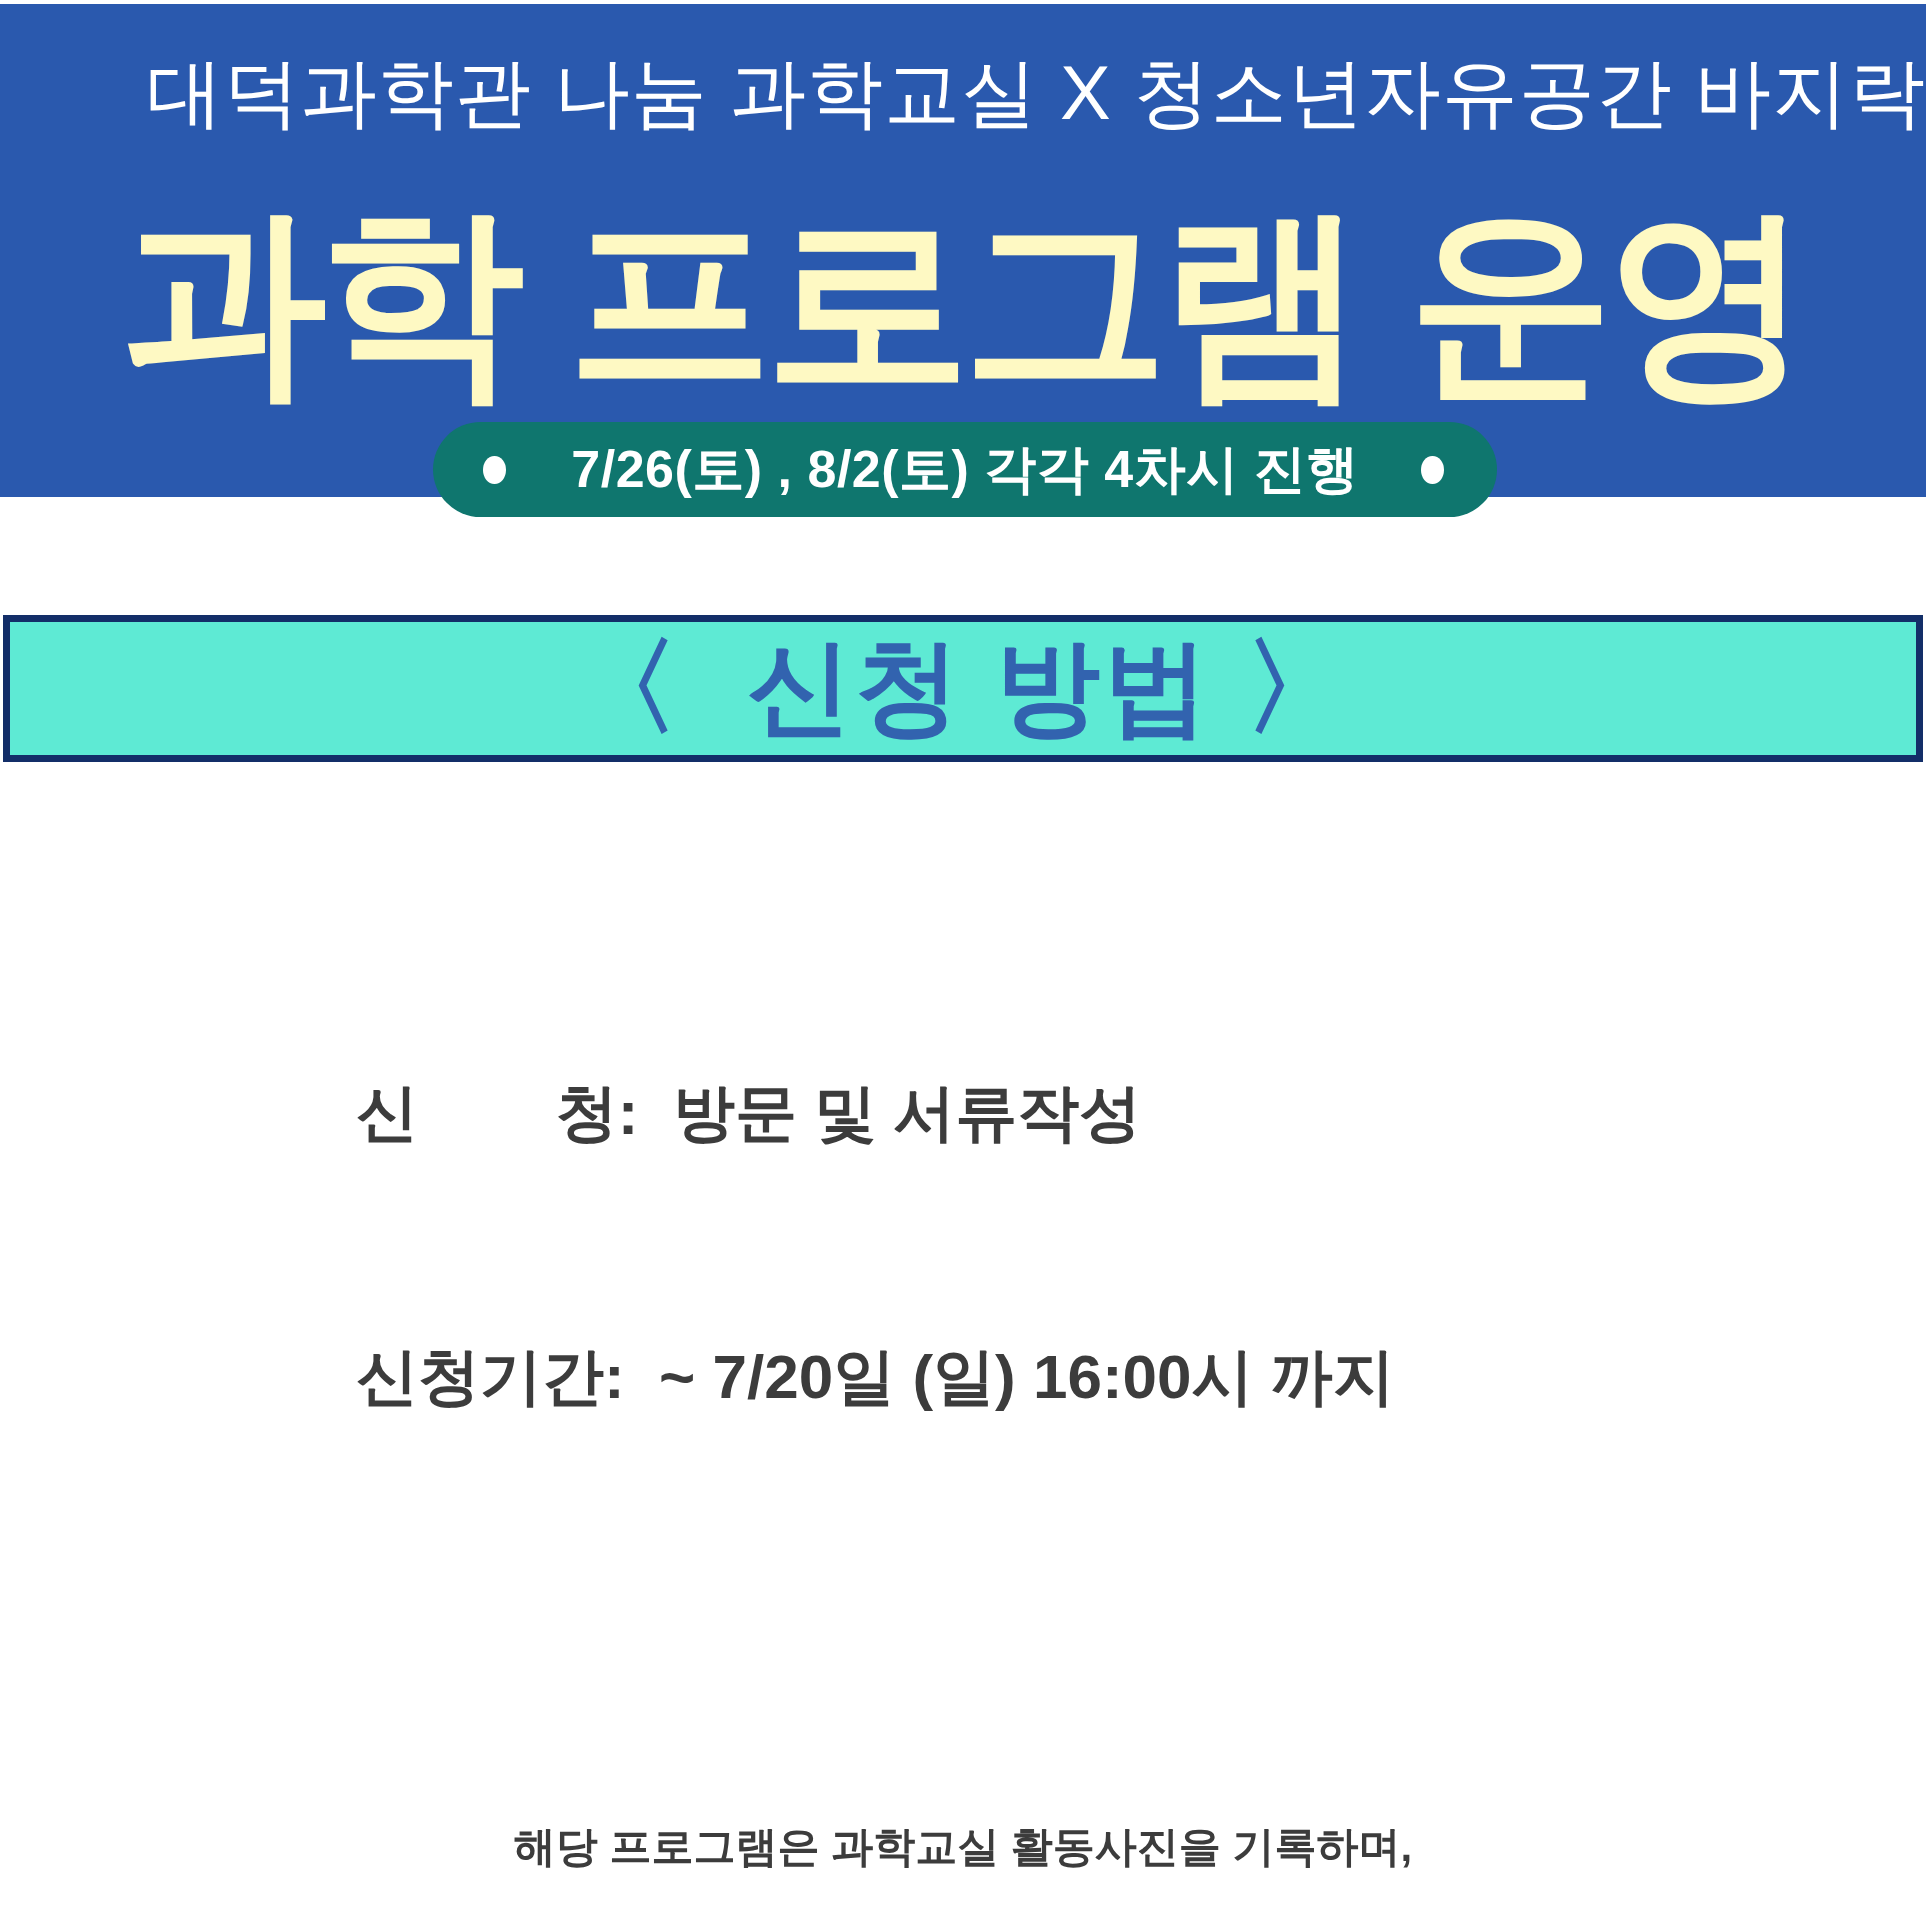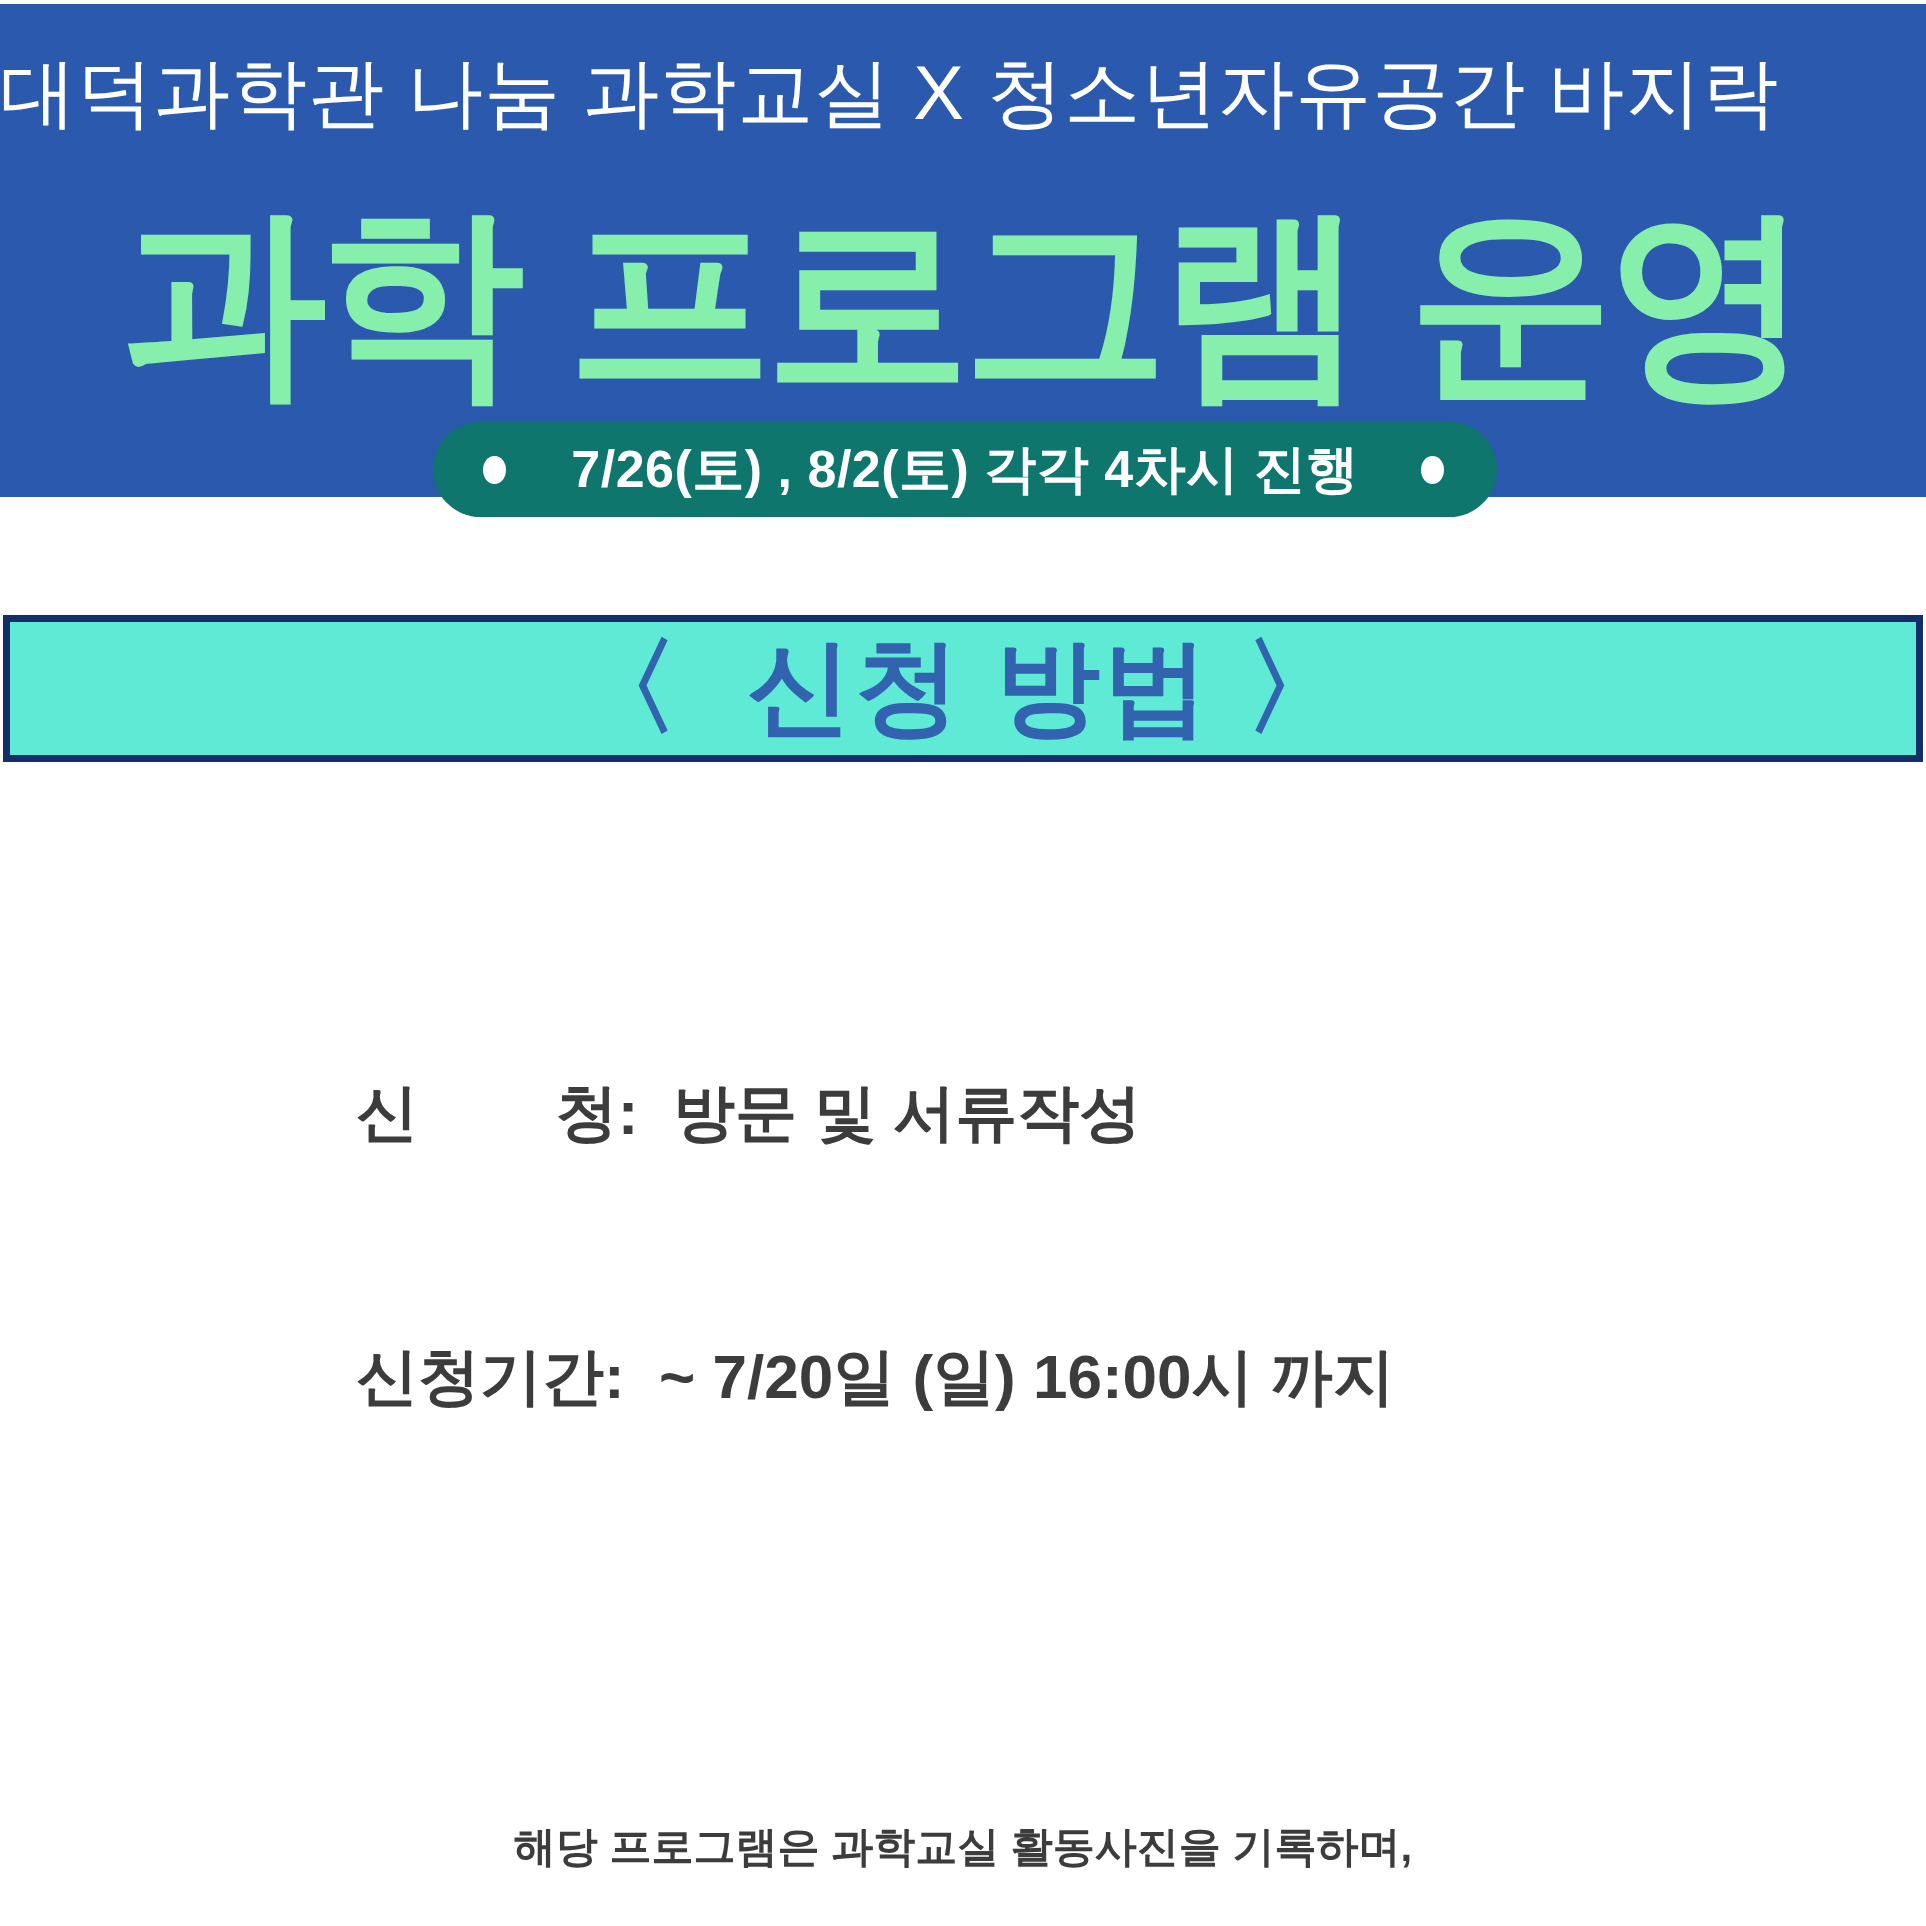--- a/index.html
+++ b/index.html
@@ -21,34 +21,34 @@
     position: absolute;
     top: 4.1px; left: 0;
     width: 100%;
     height: 493px;
     background: #2a59ae;
   }
   .header-subtitle {
     position: absolute;
     top: 40px; left: 0;
     width: 100%;
-    text-align: left;
+    text-align: right;
     color: #ffffff;
     font-size: 76px;
     font-weight: 500;
     letter-spacing: 1px;
     line-height: 97px;
     white-space: nowrap;
   }
   .header-title {
     position: absolute;
     top: 189px; left: 0;
     width: 100%;
     text-align: center;
-    color: #86efac;
+    color: #fef9c3;
     font-size: 205px;
     font-weight: 900;
     letter-spacing: -7.2px;
     line-height: 215px;
     white-space: nowrap;
   }
 
   
   .badge {
     position: absolute;

